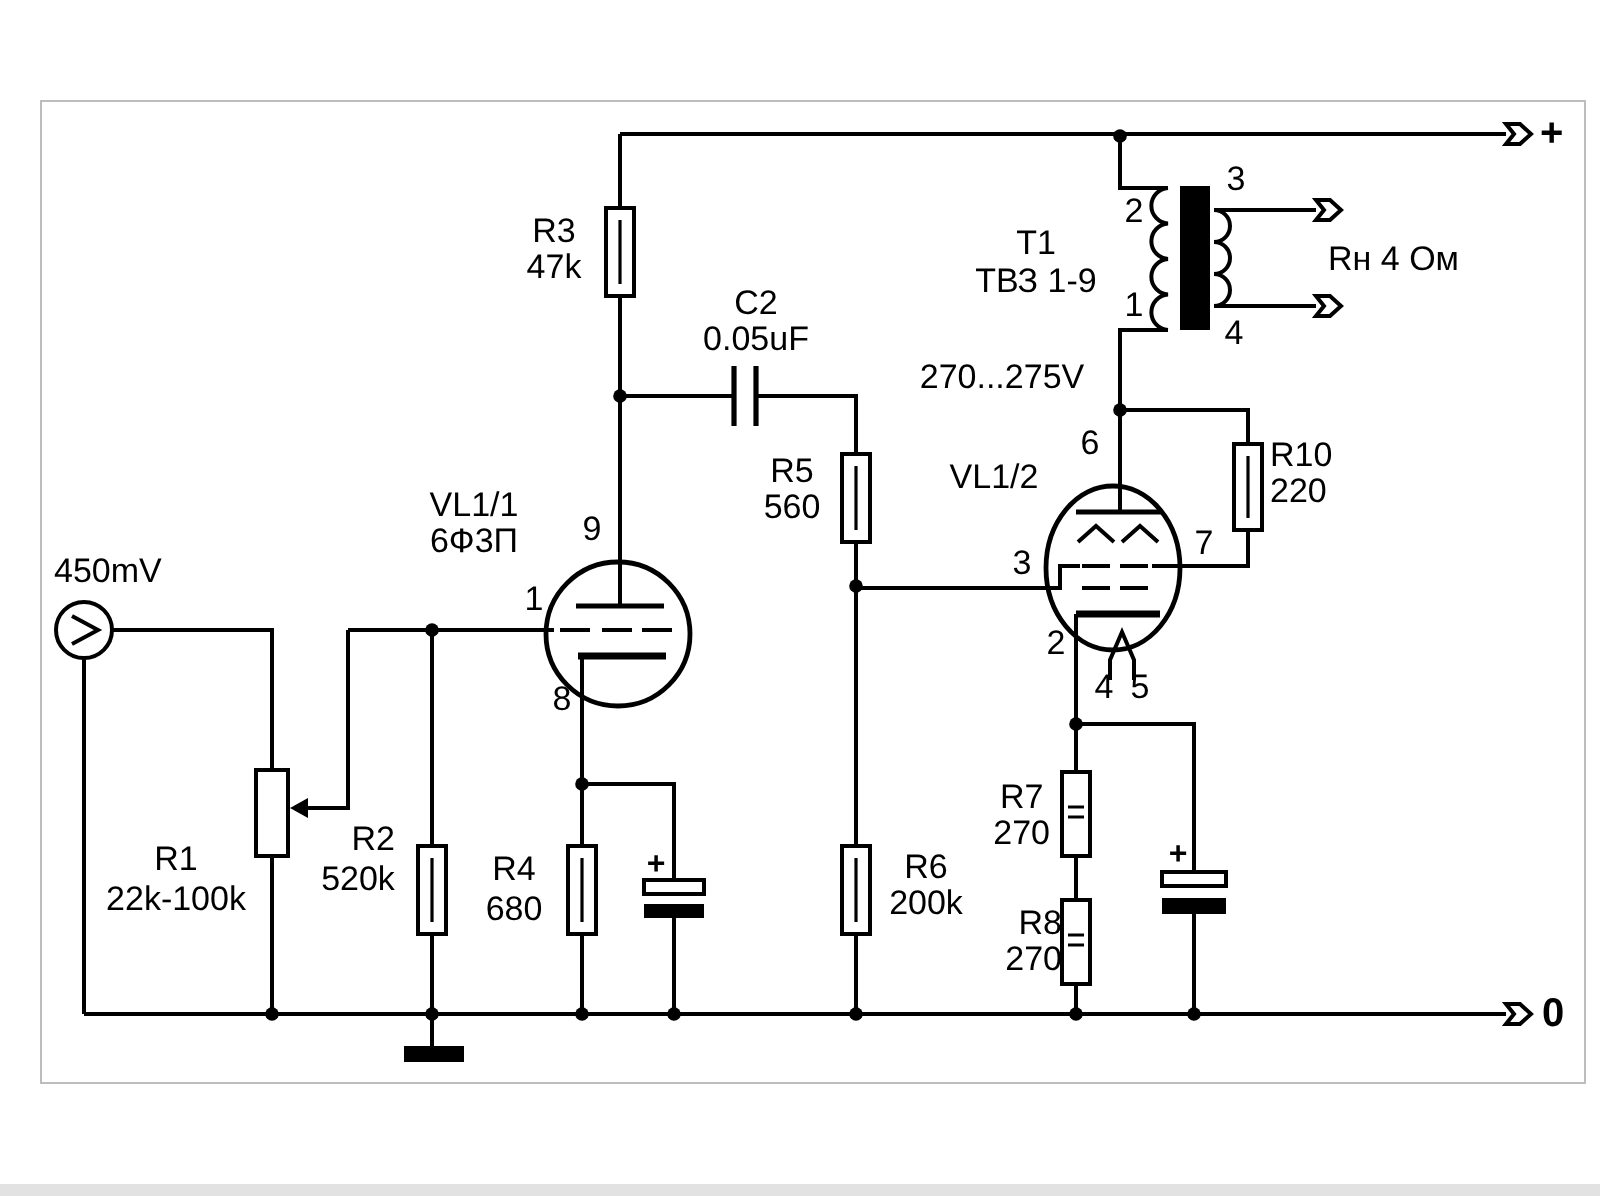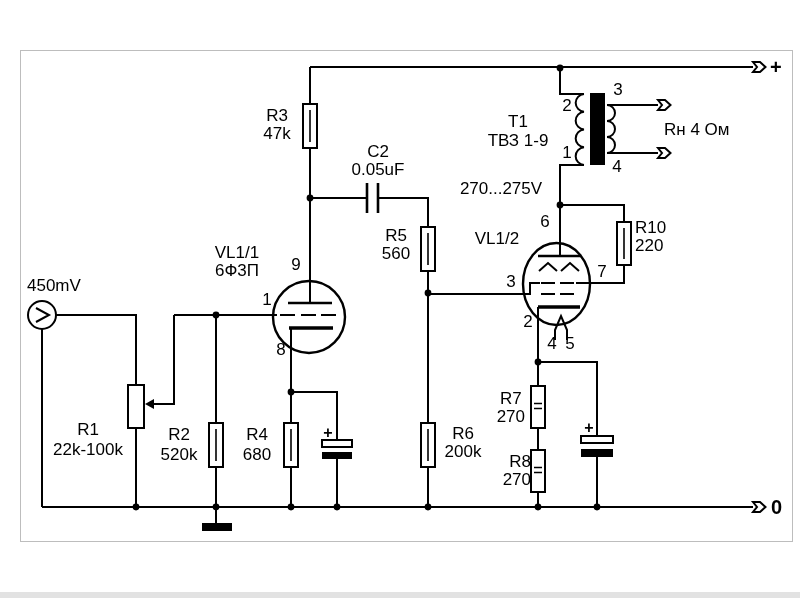--- a/index.html
+++ b/index.html
@@ -242,21 +242,21 @@
     <div>270</div>
   </div>
 
 
 
   <div class="lbl ctr lh20" style="left:88px;top:420px;">
     <div>R1</div>
     <div>22k-100k</div>
   </div>
 
-  <div class="lbl ctr lh20" style="left:179px;top:425px;">
+  <div class="lbl ctr lh20" style="left:179px;top:410px;text-align:right;">
     <div>R2</div>
     <div>520k</div>
   </div>
 
   <div class="lbl ctr lh20" style="left:257px;top:425px;">
     <div>R4</div>
     <div>680</div>
   </div>
 
   <span class="cplus" style="left:328px;top:425px;">+</span>

